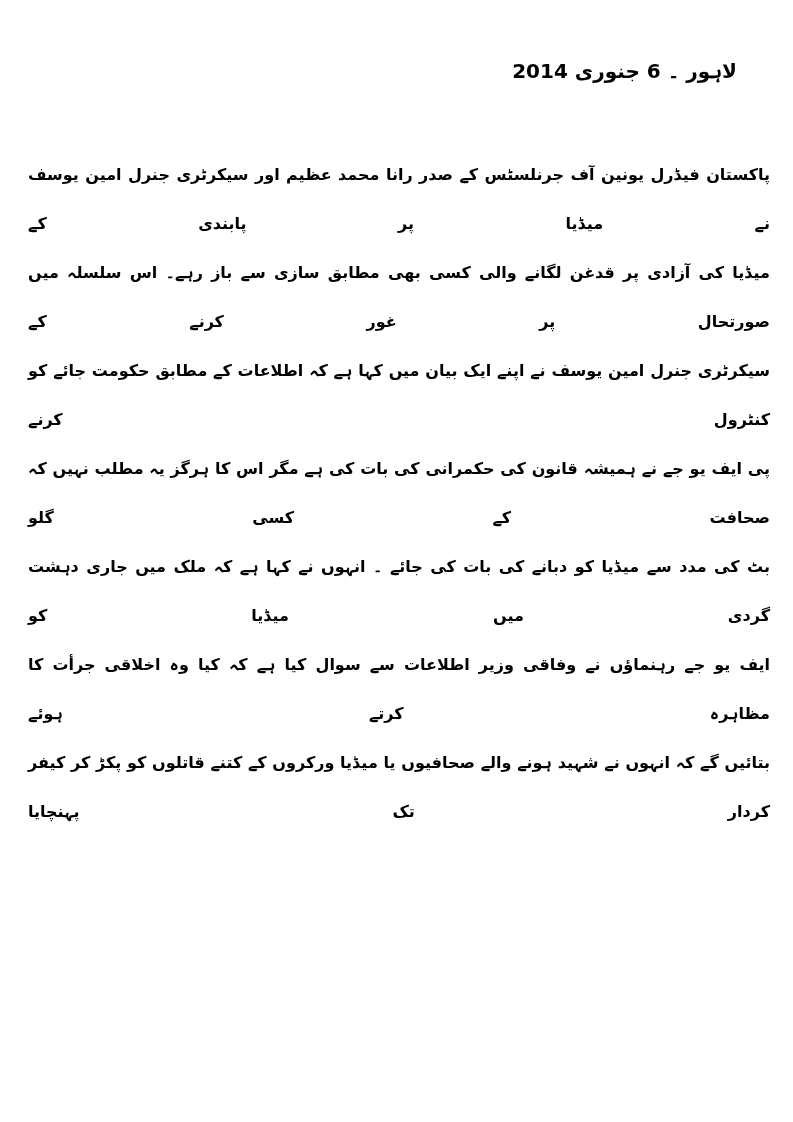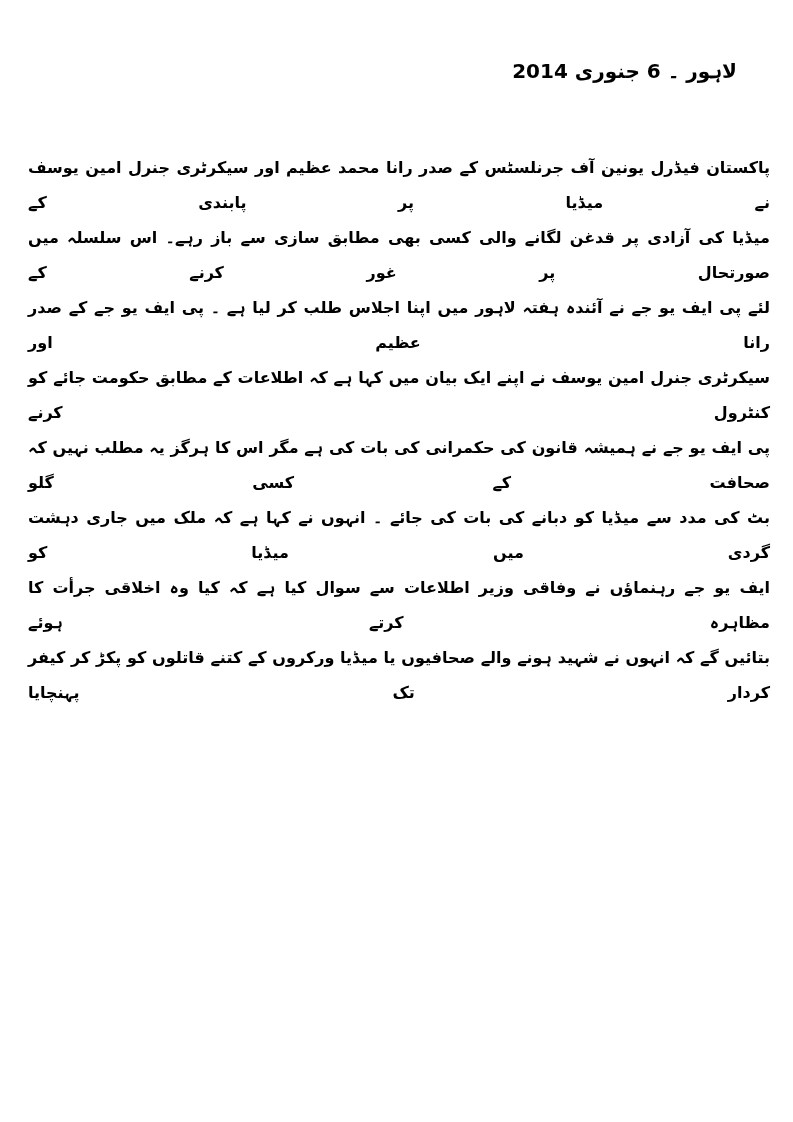--- a/index.html
+++ b/index.html
@@ -27,33 +27,32 @@
     position: absolute;
     top: 150px;
     right: 23px;
     left: 28px;
     direction: rtl;
     unicode-bidi: embed;
     font-size: 16px;
     font-weight: bold;
   }
   .body-line {
-    line-height: 35px;
+    line-height: 49px;
     text-align: justify;
     text-align-last: justify;
   }
 </style>
 </head>
 <body>
 
 <div class="page">
   <div class="dateline">لاہور ۔ 6 جنوری 2014</div>
   <div class="body-paragraph">
       <div class="body-line">پاکستان فیڈرل یونین آف جرنلسٹس کے صدر رانا محمد عظیم اور سیکرٹری جنرل امین یوسف نے میڈیا پر پابندی کے</div>
       <div class="body-line">میڈیا کی آزادی پر قدغن لگانے والی کسی بھی مطابق سازی سے باز رہے۔ اس سلسلہ میں صورتحال پر غور کرنے کے</div>
-      <div class="body-line">لئے پی ایف یو جے نے آئندہ ہفتہ لاہور میں اپنا اجلاس طلب کر لیا ہے ۔ پی ایف یو جے کے صدر رانا عظیم اور</div>
       <div class="body-line">سیکرٹری جنرل امین یوسف نے اپنے ایک بیان میں کہا ہے کہ اطلاعات کے مطابق حکومت جائے کو کنٹرول کرنے</div>
       <div class="body-line">پی ایف یو جے نے ہمیشہ قانون کی حکمرانی کی بات کی ہے مگر اس کا ہرگز یہ مطلب نہیں کہ صحافت کے کسی گلو</div>
       <div class="body-line">بٹ کی مدد سے میڈیا کو دبانے کی بات کی جائے ۔ انہوں نے کہا ہے کہ ملک میں جاری دہشت گردی میں میڈیا کو</div>
       <div class="body-line">ایف یو جے رہنماؤں نے وفاقی وزیر اطلاعات سے سوال کیا ہے کہ کیا وہ اخلاقی جرأت کا مظاہرہ کرتے ہوئے</div>
       <div class="body-line">بتائیں گے کہ انہوں نے شہید ہونے والے صحافیوں یا میڈیا ورکروں کے کتنے قاتلوں کو پکڑ کر کیفر کردار تک پہنچایا</div>
     </div>
 </div>
 
 </body></html>

